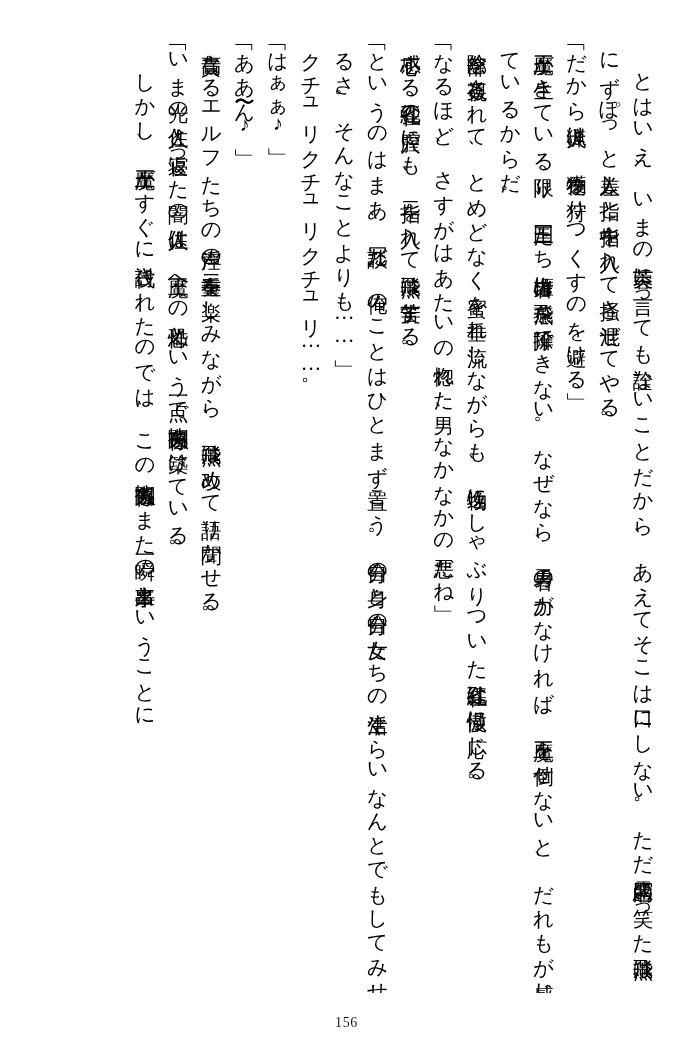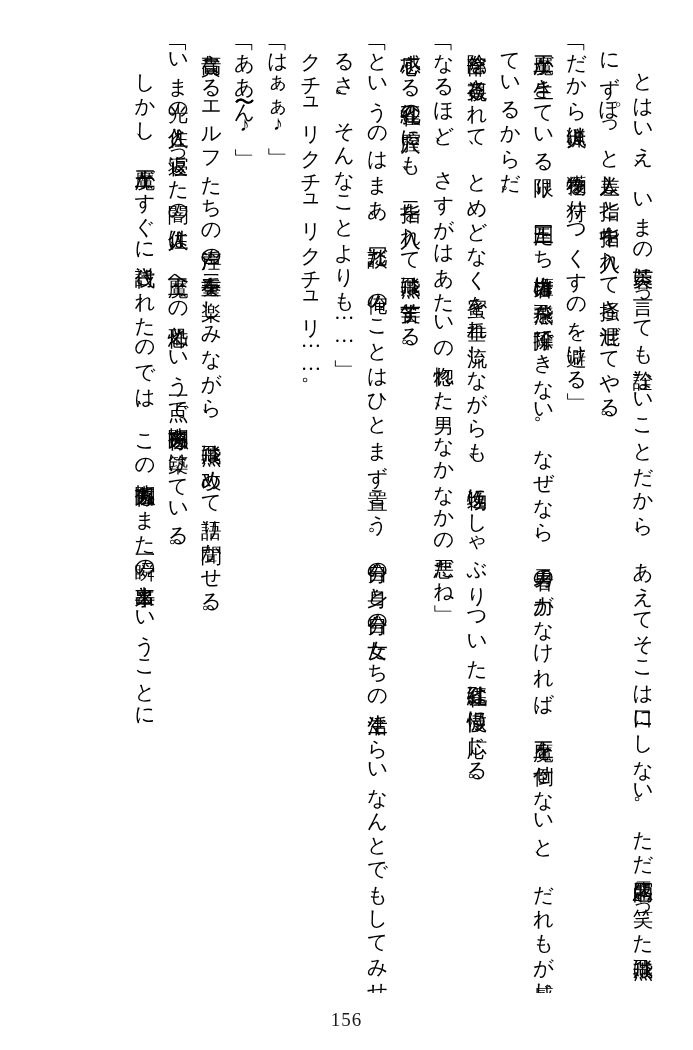--- a/index.html
+++ b/index.html
@@ -43,21 +43,21 @@
   }
   .para.noindent {
     text-indent: 0;
   }
   .page-number {
     position: absolute;
     left: 0;
     right: 0;
     bottom: 19px;
     text-align: center;
-    font-size: 19px;
+    font-size: 14px;
     font-family: "Liberation Serif", "DejaVu Serif", serif;
     letter-spacing: 0.05em;
     color: #1a1a1a;
   }
 </style>
 </head>
 <body>
 
 <div class="page">
   <div class="text-block">

